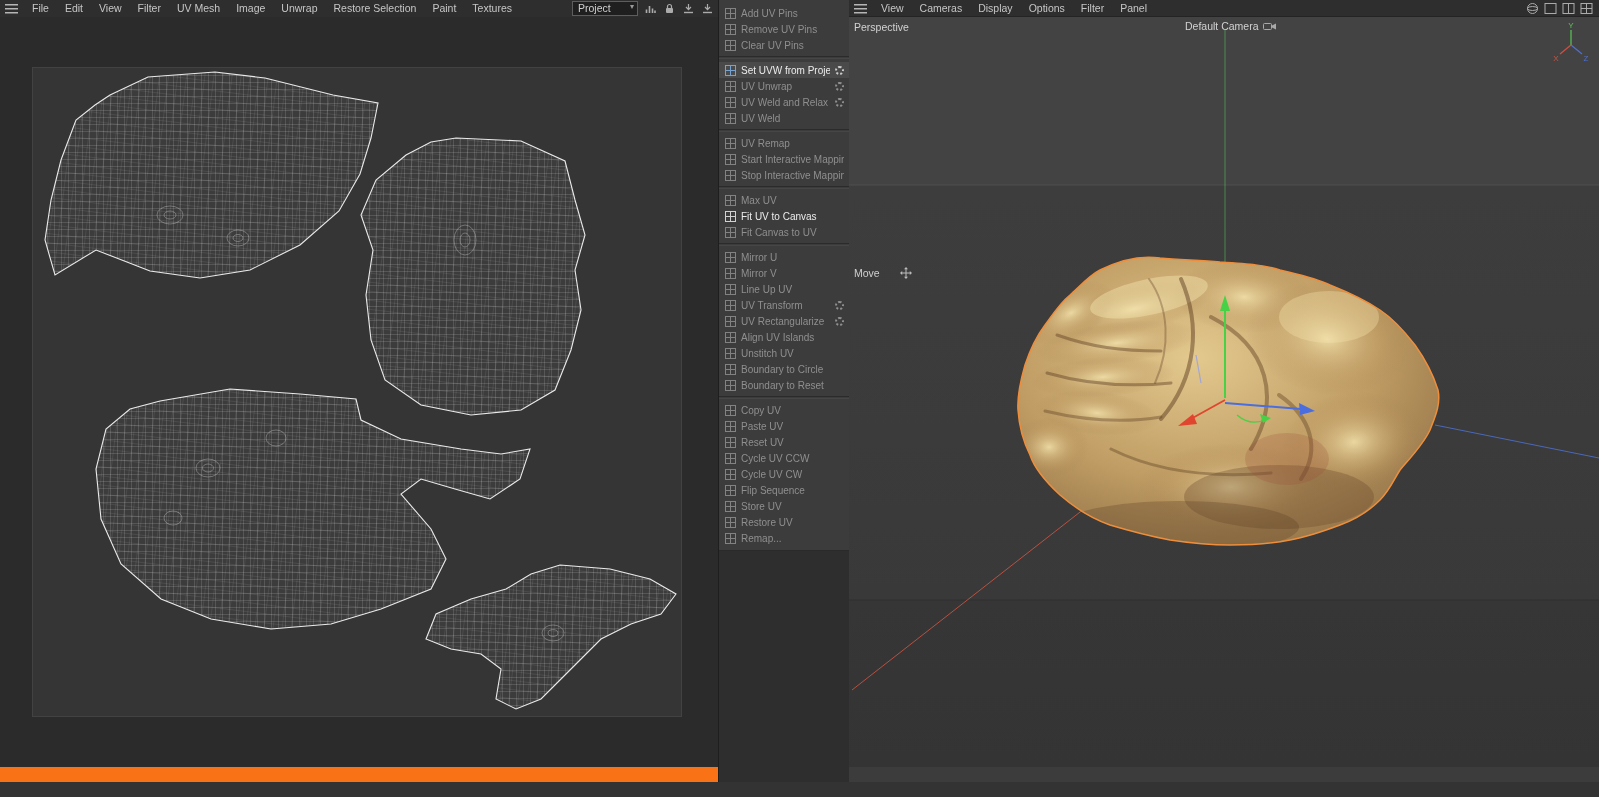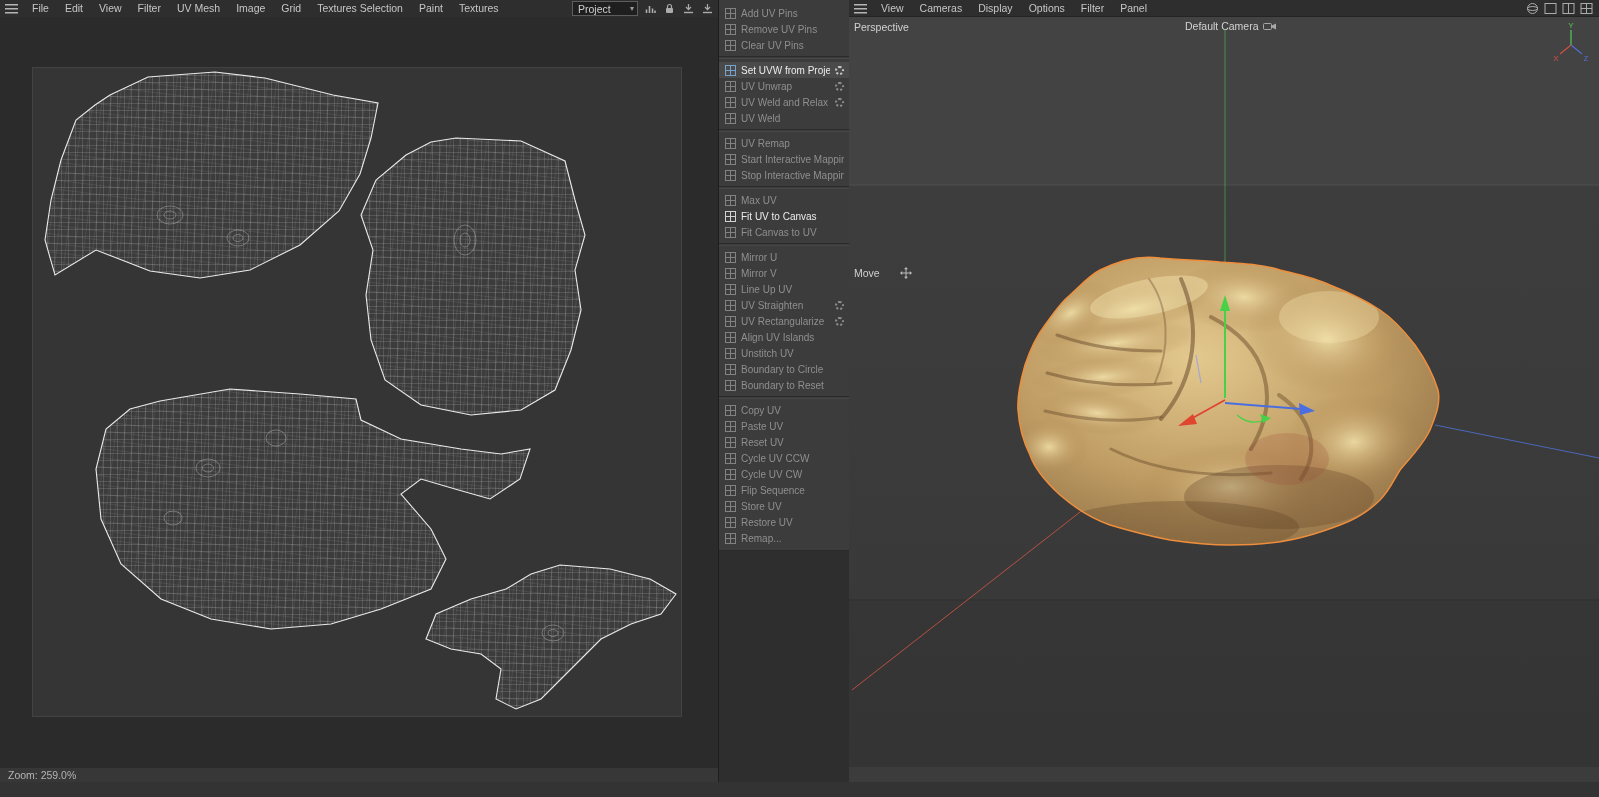--- a/index.html
+++ b/index.html
@@ -8,21 +8,21 @@
   
   .topbar{position:absolute;left:0;top:0;width:718px;height:17px;background:#2e2e2e;
           border-bottom:1px solid #242424;display:flex;align-items:center;}
   .menu-items{display:flex;align-items:center;height:100%;}
   .menu-item{padding:0 8px;line-height:17px;white-space:nowrap;color:#c6c6c6;}
   .hamburger{width:13px;height:11px;margin:0 6px 0 5px;flex:0 0 auto;
     background:linear-gradient(#b5b5b5,#b5b5b5) 0 1px/13px 1.5px no-repeat,
                linear-gradient(#b5b5b5,#b5b5b5) 0 5px/13px 1.5px no-repeat,
                linear-gradient(#b5b5b5,#b5b5b5) 0 9px/13px 1.5px no-repeat;}
   .topbar-right{margin-left:auto;display:flex;align-items:center;gap:5px;padding-right:4px;}
-  .combo{display:flex;align-items:center;justify-content:space-between;width:56px;height:13px;
+  .combo{display:flex;justify-content:space-between;width:56px;height:13px;
          background:#1f1f1f;border:1px solid #5d5d5d;padding:0 3px 0 5px;color:#cfcfcf;}
   .combo .caret{font-size:8px;color:#9a9a9a;margin-left:3px;}
   .tb-icon{display:inline-flex;width:14px;height:13px;align-items:center;justify-content:center;}
   
   .uv-area{position:absolute;left:0;top:17px;width:718px;height:750px;background:#2b2b2b;}
   .uv-canvas{position:absolute;left:33px;top:51px;width:648px;height:648px;background:#353535;
              outline:1px solid #424242;}
   .uv-statusbar{position:absolute;left:0;top:767px;width:718px;height:15px;background:#373737;
                 border-top:1px solid #2a2a2a;display:flex;align-items:center;padding-left:8px;box-sizing:border-box;color:#b4b4b4;}
   .statusbar{position:absolute;left:0;top:782px;width:1599px;height:15px;background:#333333;z-index:5;}
@@ -67,22 +67,22 @@
 
   <div class="topbar">
     <span class="hamburger"></span>
     <div class="menu-items">
         <span class="menu-item">File</span>
         <span class="menu-item">Edit</span>
         <span class="menu-item">View</span>
         <span class="menu-item">Filter</span>
         <span class="menu-item">UV Mesh</span>
         <span class="menu-item">Image</span>
-        <span class="menu-item">Grid</span>
-        <span class="menu-item">Textures Selection</span>
+        <span class="menu-item">Unwrap</span>
+        <span class="menu-item">Restore Selection</span>
         <span class="menu-item">Paint</span>
         <span class="menu-item">Textures</span>
       </div>
     <div class="topbar-right">
       <div class="combo">
         <span>Project</span>
         <span class="caret">▾</span>
       </div>
       <span class="tb-icon">
         <svg width="13" height="13" viewBox="0 0 13 13">
@@ -157,23 +157,20 @@
           <use href="#isD" fill="#3c3c3c"></use>
             <use href="#isD" fill="url(#wgridA)"></use>
             <use href="#isD" fill="url(#wgridB)"></use>
           <use href="#isD" fill="none" stroke="#eaeaea" stroke-width="1.1"></use>
           <ellipse cx="520" cy="565" rx="11" ry="8" fill="none" stroke="#cfcfcf" stroke-width="0.7" opacity="0.55"></ellipse>
           <ellipse cx="520" cy="565" rx="5" ry="3.5" fill="none" stroke="#cfcfcf" stroke-width="0.7" opacity="0.55"></ellipse>
         </g>
       </svg>
     </div>
   </div>
-  <div class="uv-statusbar">
-    <span>Zoom: 259.0%</span>
-  </div>
 
   <div class="cmdpanel">
     <div class="cmdlist">
         <div class="cmd-row">
           <span class="cmd-icon"></span>
           <span class="cmd-label">Add UV Pins</span>
         </div>
         <div class="cmd-row">
           <span class="cmd-icon"></span>
           <span class="cmd-label">Remove UV Pins</span>
@@ -236,21 +233,21 @@
         <div class="cmd-row">
           <span class="cmd-icon"></span>
           <span class="cmd-label">Mirror V</span>
         </div>
         <div class="cmd-row">
           <span class="cmd-icon"></span>
           <span class="cmd-label">Line Up UV</span>
         </div>
         <div class="cmd-row">
           <span class="cmd-icon"></span>
-          <span class="cmd-label">UV Straighten</span>
+          <span class="cmd-label">UV Transform</span>
           <span class="gear"></span>
         </div>
         <div class="cmd-row">
           <span class="cmd-icon"></span>
           <span class="cmd-label">UV Rectangularize</span>
           <span class="gear"></span>
         </div>
         <div class="cmd-row">
           <span class="cmd-icon"></span>
           <span class="cmd-label">Align UV Islands</span>

